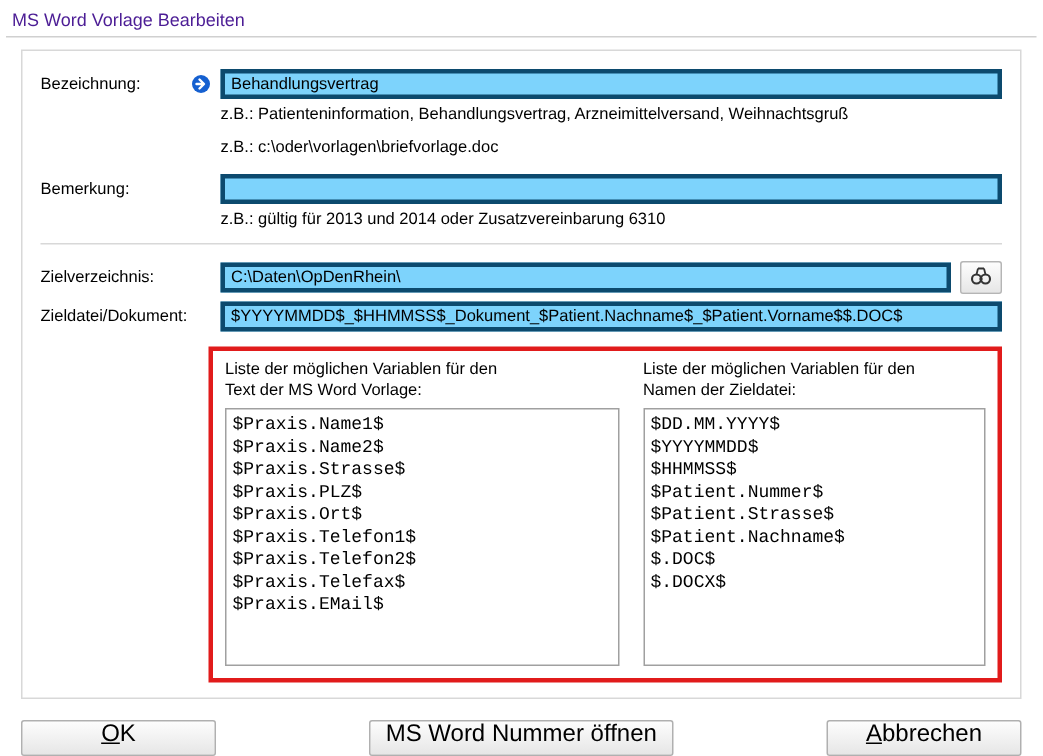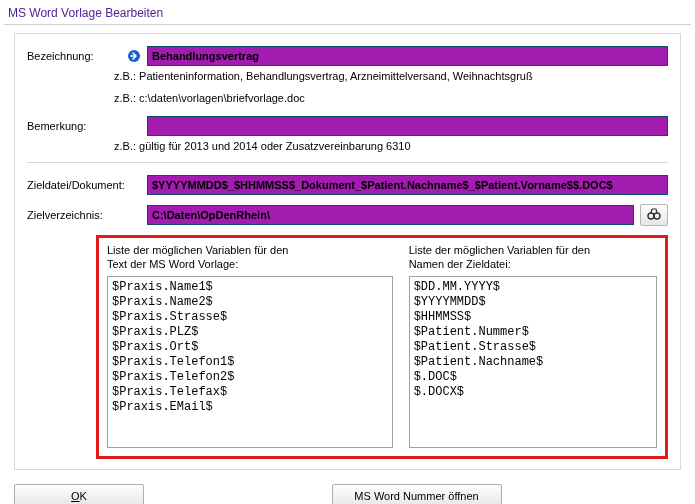--- a/index.html
+++ b/index.html
@@ -49,28 +49,27 @@
     display: flex;
     align-items: center;
     gap: 6px;
   }
   input[type="text"] {
     width: 100%;
     height: 20px;
     padding: 1px 4px;
     font-family: inherit;
     font-size: 11px;
-    border: 1px solid #0c4a6e;
-    background: #a21caf;
-    font-weight: bold;
+    border: 3px solid #0c4a6e;
+    background: #7dd3fc;
   }
   .hint {
     font-size: 11px;
     color: #000;
-    margin-left: 87px;
+    margin-left: 120px;
     margin-top: 2px;
     margin-bottom: 10px;
   }
   .arrow-icon svg { display: block; }
   .btn-icon {
     width: 28px;
     height: 22px;
     border: 1px solid #b5b5b5;
     background: linear-gradient(#fdfdfd, #e6e6e6);
     border-radius: 2px;
@@ -79,21 +78,21 @@
     justify-content: center;
     flex-shrink: 0;
     cursor: pointer;
   }
   .divider-inner {
     border-top: 1px solid #d8d8d8;
     margin: 4px 0 10px 0;
   }
   .red-box {
     border: 3px solid #e11b1b;
-    margin: 8px 0 0 69px;
+    margin: 8px 0 0 112px;
     padding: 6px 8px 8px 8px;
     display: flex;
     gap: 16px;
   }
   .vars-col {
     display: flex;
     flex-direction: column;
   }
   .vars-col.left { flex: 1.15; }
   .vars-col.right { flex: 1; }
@@ -120,26 +119,26 @@
     padding: 8px 14px 10px 14px;
     gap: 8px;
   }
   .btn {
     height: 24px;
     min-width: 130px;
     border: 1px solid #b0b0b0;
     background: linear-gradient(#fdfdfd, #e6e6e6);
     border-radius: 2px;
     font-family: inherit;
-    font-size: 11px;
+    font-size: 16px;
     cursor: pointer;
     padding: 0 10px;
     text-align: center;
     display: flex;
-    align-items: center;
+    align-items: flex-start;
     justify-content: center;
   }
   .btn .u { text-decoration: underline; }
   .spacer { flex: 1; }
 </style>
 </head>
 <body>
 
 <div class="titlebar">MS Word Vorlage Bearbeiten</div>
 <div class="hr"></div>
@@ -155,56 +154,56 @@
             <path d="M4 7 h4 M6 4 l3 3 -3 3" stroke="#fff" stroke-width="1.6" fill="none" stroke-linecap="round" stroke-linejoin="round"></path>
           </svg>
       </span>
     </div>
     <div class="field-col">
       <input type="text" value="Behandlungsvertrag" style="">
     </div>
   </div>
   <div class="hint">z.B.: Patienteninformation, Behandlungsvertrag, Arzneimittelversand, Weihnachtsgruß</div>
 
-  <div class="hint">z.B.: c:\daten\vorlagen\briefvorlage.doc</div>
+  <div class="hint">z.B.: c:\oder\vorlagen\briefvorlage.doc</div>
 
   <div class="row">
     <div class="label-col">Bemerkung:</div>
     <div class="icon-col"></div>
     <div class="field-col">
       <input type="text" value="" style="">
     </div>
   </div>
   <div class="hint">z.B.: gültig für 2013 und 2014 oder Zusatzvereinbarung 6310</div>
 
   <div class="divider-inner"></div>
-
-  <div class="row">
-    <div class="label-col">Zieldatei/Dokument:</div>
-    <div class="icon-col"></div>
-    <div class="field-col">
-      <input type="text" value="$YYYYMMDD$_$HHMMSS$_Dokument_$Patient.Nachname$_$Patient.Vorname$$.DOC$" style="">
-    </div>
-  </div>
 
   <div class="row" style="margin-top:6px;">
     <div class="label-col">Zielverzeichnis:</div>
     <div class="icon-col"></div>
     <div class="field-col">
       <input type="text" value="C:\Daten\OpDenRhein\" style="">
       <div class="btn-icon">
         <span>
           <svg width="14" height="12" viewBox="0 0 14 12">
               <circle cx="4" cy="8" r="3" fill="none" stroke="#333" stroke-width="1.4"></circle>
               <circle cx="10" cy="8" r="3" fill="none" stroke="#333" stroke-width="1.4"></circle>
               <path d="M4 5 L5 1 M10 5 L9 1 M5 1 h4" stroke="#333" stroke-width="1.2" fill="none"></path>
               <path d="M6 8 h2" stroke="#333" stroke-width="1.2"></path>
             </svg>
         </span>
       </div>
+    </div>
+  </div>
+
+  <div class="row">
+    <div class="label-col">Zieldatei/Dokument:</div>
+    <div class="icon-col"></div>
+    <div class="field-col">
+      <input type="text" value="$YYYYMMDD$_$HHMMSS$_Dokument_$Patient.Nachname$_$Patient.Vorname$$.DOC$" style="">
     </div>
   </div>
 
   <div class="red-box">
     <div class="vars-col left">
       <div class="vars-caption">Liste der möglichen Variablen für den<br>Text der MS Word Vorlage:</div>
       <div class="vars-list">$Praxis.Name1$
 $Praxis.Name2$
 $Praxis.Strasse$
 $Praxis.PLZ$
@@ -229,13 +228,16 @@
 
 </div>
 
 <div class="footer">
   <button class="btn">
       <span><span class="u">O</span>K</span>
     </button>
   <div class="spacer"></div>
   <button class="btn" style="min-width:170px">MS Word Nummer öffnen</button>
   <div class="spacer"></div>
+  <button class="btn">
+      <span><span class="u">A</span>bbrechen</span>
+    </button>
 </div>
 
 </body></html>

